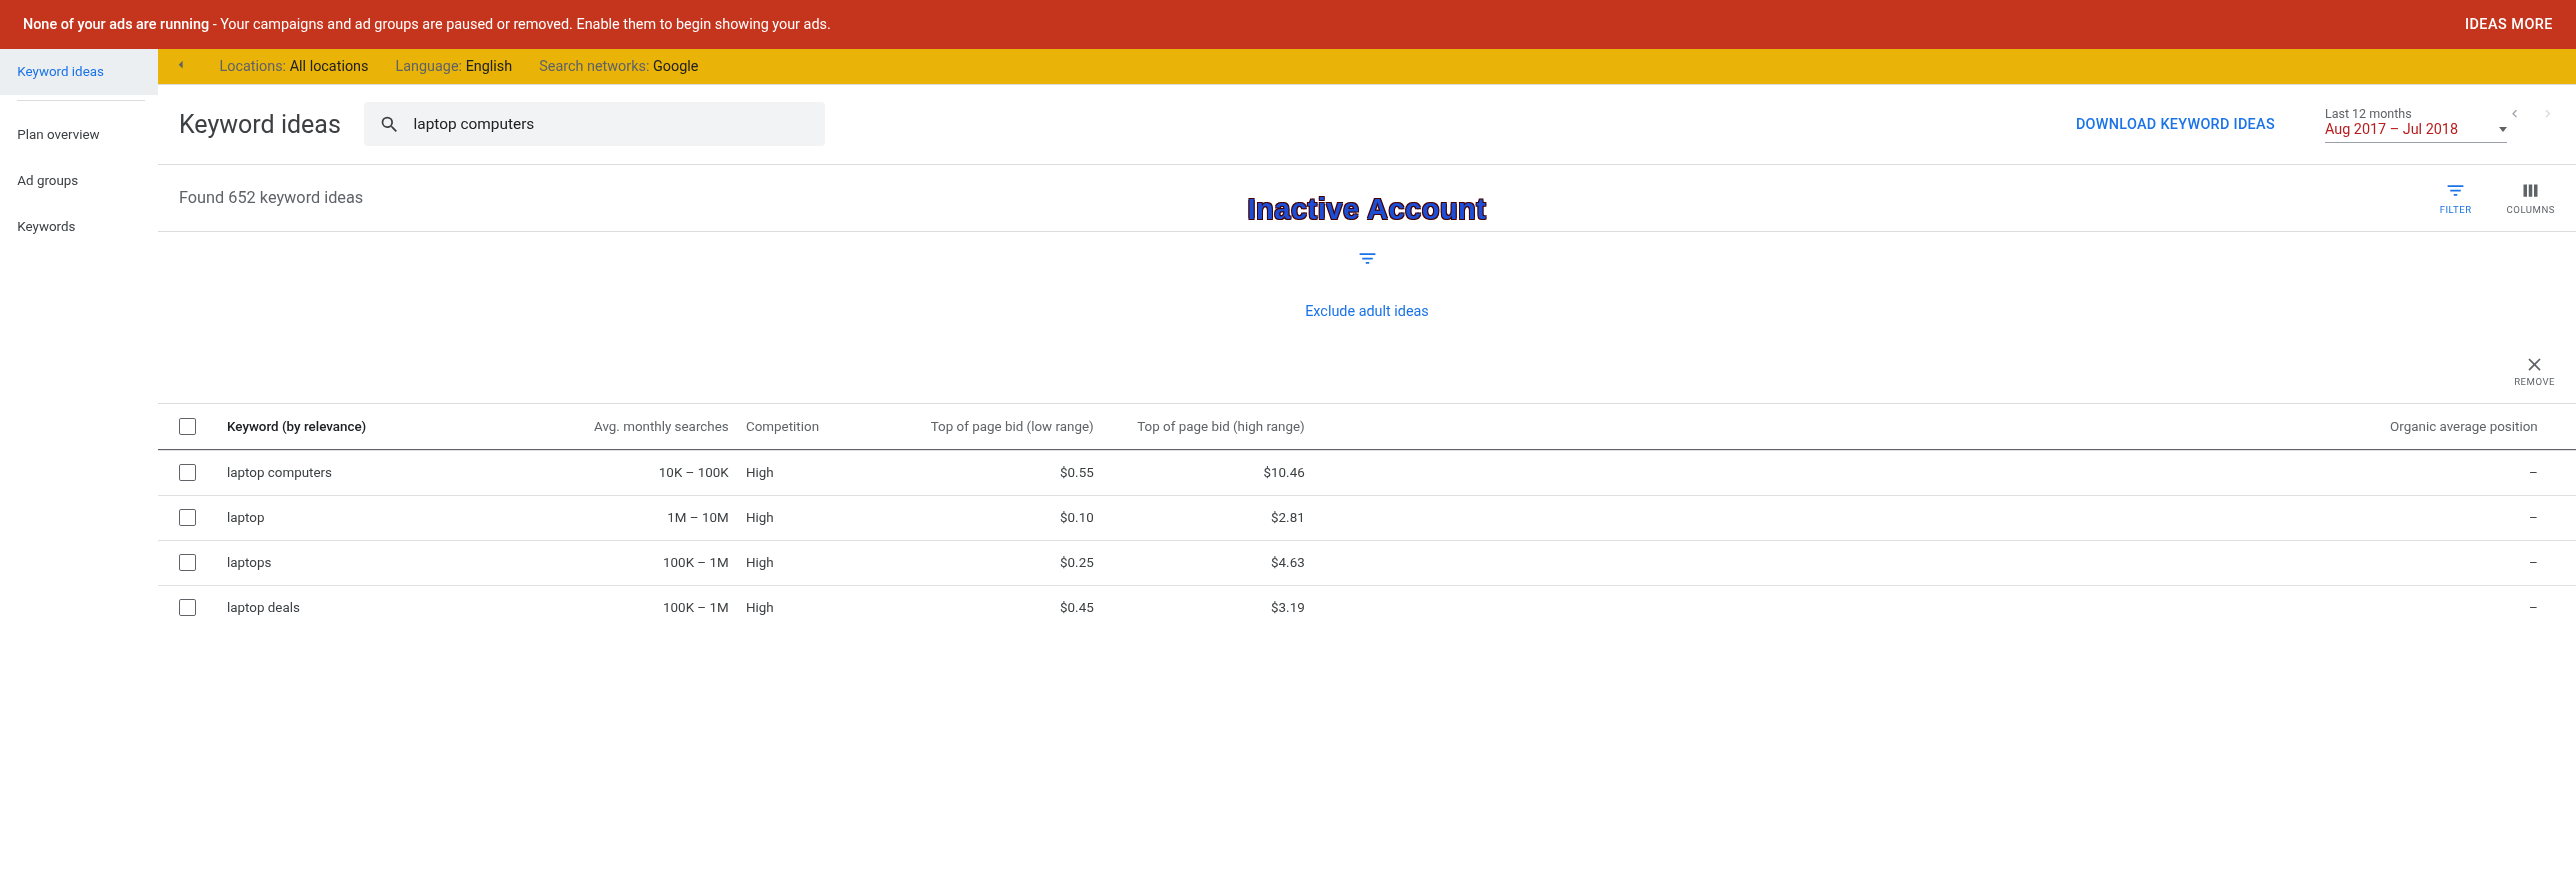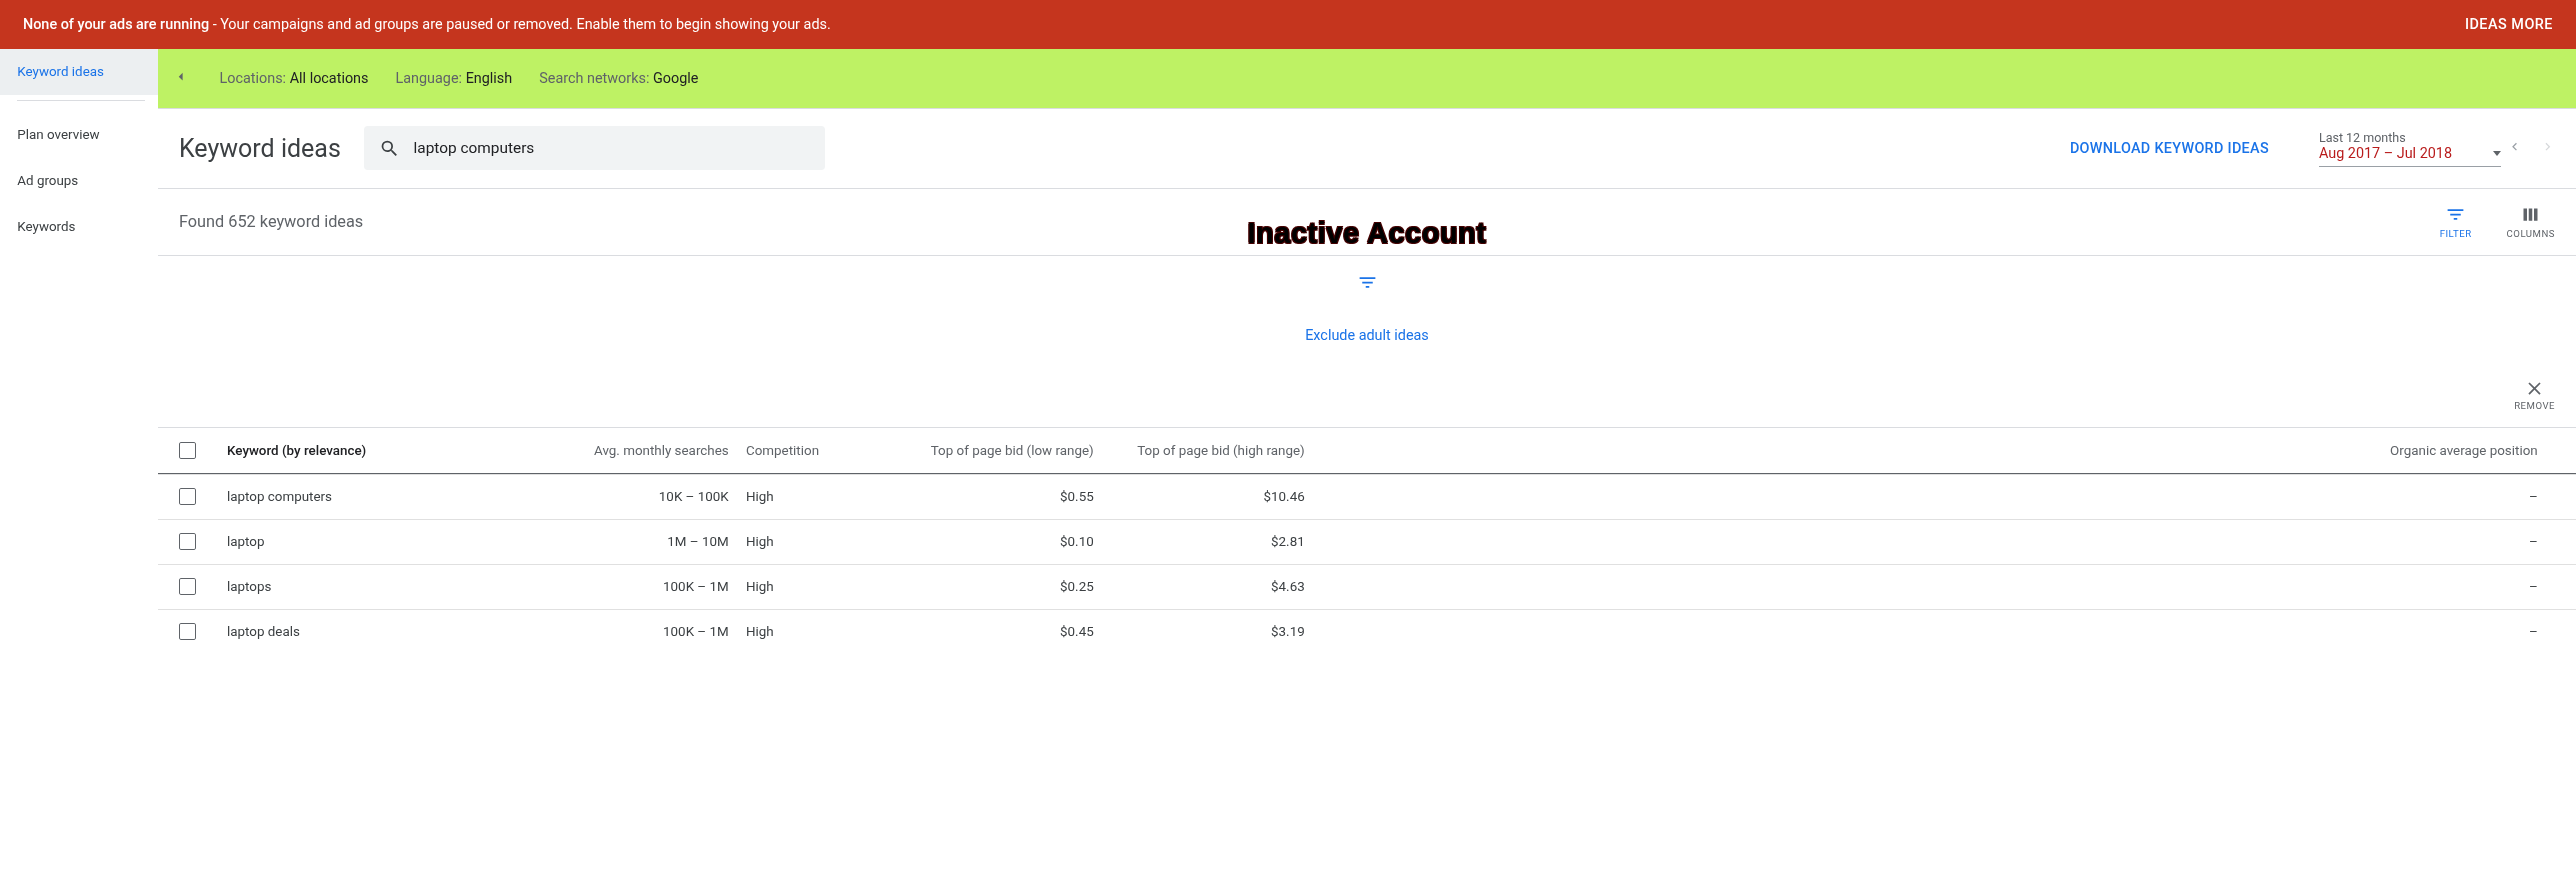--- a/index.html
+++ b/index.html
@@ -16,43 +16,43 @@
     .sidebar { width: 158px; flex-shrink: 0; background: #fff; }
     .sidebar-item { padding: 15.4px 17.3px; font-size: 13.4px; color: #3c4043; cursor: pointer; }
     .sidebar-item.active { background: #eceff1; color: #1a73e8; position: relative; }
     .sidebar-item.active::after { content: ''; position: absolute; left: 17.3px; right: 13.4px; bottom: -5.8px; height: 1px; background: #dadce0; }
     .sidebar-spacer { height: 17.3px; }
 
     
     .main { flex: 1; min-width: 0; }
 
     
-    .settings-bar { background: #bef264; height: 60px; display: flex; align-items: center; padding: 0 11.5px; border-bottom: 1px solid #dadce0; font-size: 14.4px; gap: 27px; }
+    .settings-bar { background: #eab308; height: 36px; display: flex; align-items: center; padding: 0 11.5px; border-bottom: 1px solid #dadce0; font-size: 14.4px; gap: 27px; }
     .settings-bar .chev-left { width: 23px; text-align: center; color: #5f6368; cursor: pointer; }
     .settings-item { color: #3c4043; cursor: pointer; }
     .settings-item .muted { color: #5f6368; }
     .settings-item .val { color: #202124; }
 
     
     .header { display: flex; align-items: center; padding: 17.3px 21px; gap: 23px; }
     .page-title { font-size: 25px; color: #3c4043; font-weight: 400; white-space: nowrap; }
     .search-box { flex: 0 0 461px; background: #f1f3f4; border-radius: 3.8px; height: 44px; display: flex; align-items: center; padding: 0 15.4px; gap: 13.4px; }
     .search-box input { border: none; background: transparent; outline: none; font-size: 15.4px; width: 100%; color: #202124; }
     .header-spacer { flex: 1; }
     .download-link { color: #1a73e8; font-weight: 500; font-size: 14.4px; letter-spacing: 0.3px; cursor: pointer; white-space: nowrap; }
-    .date-range { margin-left: 27px; display: flex; align-items: center; gap: 6px; }
+    .date-range { margin-left: 27px; display: flex; gap: 0; }
     .date-range-inner { border-bottom: 1px solid #9aa0a6; padding-bottom: 3.8px; cursor: pointer; min-width: 182px; position: relative; }
     .date-range-label { font-size: 12.5px; color: #5f6368; }
     .date-range-value { font-size: 14.4px; color: #b91c1c; display: flex; justify-content: space-between; align-items: center; }
     .date-chev { display: flex; gap: 17.3px; color: #9aa0a6; }
     .date-chev span { cursor: pointer; }
 
     
     .status-row { padding: 11.5px 21px; font-size: 16.3px; color: #5f6368; display: flex; align-items: center; border-top: 1px solid #dadce0; position: relative; min-height: 67px; }
-    .overlay-text { position: absolute; left: 50%; transform: translateX(-50%); font-family: Arial Black, Arial, sans-serif; font-size: 29px; font-weight: 900; color: #000000; text-shadow: 1px 1px 0 #400, -1px -1px 0 #400, 1px -1px 0 #400, -1px 1px 0 #400; letter-spacing: 0.5px; margin-top: 24px; }
+    .overlay-text { position: absolute; left: 50%; transform: translateX(-50%); font-family: Arial Black, Arial, sans-serif; font-size: 29px; font-weight: 900; color: #1d4ed8; text-shadow: 1px 1px 0 #400, -1px -1px 0 #400, 1px -1px 0 #400, -1px 1px 0 #400; letter-spacing: 0.5px; margin-top: 24px; }
     .toolbar-icons { margin-left: auto; display: flex; gap: 35px; }
     .toolbar-btn { display: flex; flex-direction: column; align-items: center; gap: 3.8px; cursor: pointer; font-size: 9.6px; letter-spacing: 0.5px; color: #5f6368; }
     .toolbar-btn.active { color: #1a73e8; }
 
     
     .filter-row { padding: 16px 21px; border-top: 1px solid #dadce0; display: flex; align-items: center; gap: 34px; position: relative; flex-direction: column; }
     .filter-row .chip-text { color: #1a73e8; font-size: 14.4px; cursor: pointer; }
     .remove-col { margin-left: auto; display: flex; flex-direction: column; align-items: center; gap: 1.9px; color: #5f6368; cursor: pointer; font-size: 9.6px; letter-spacing: 0.5px; }
 
     

